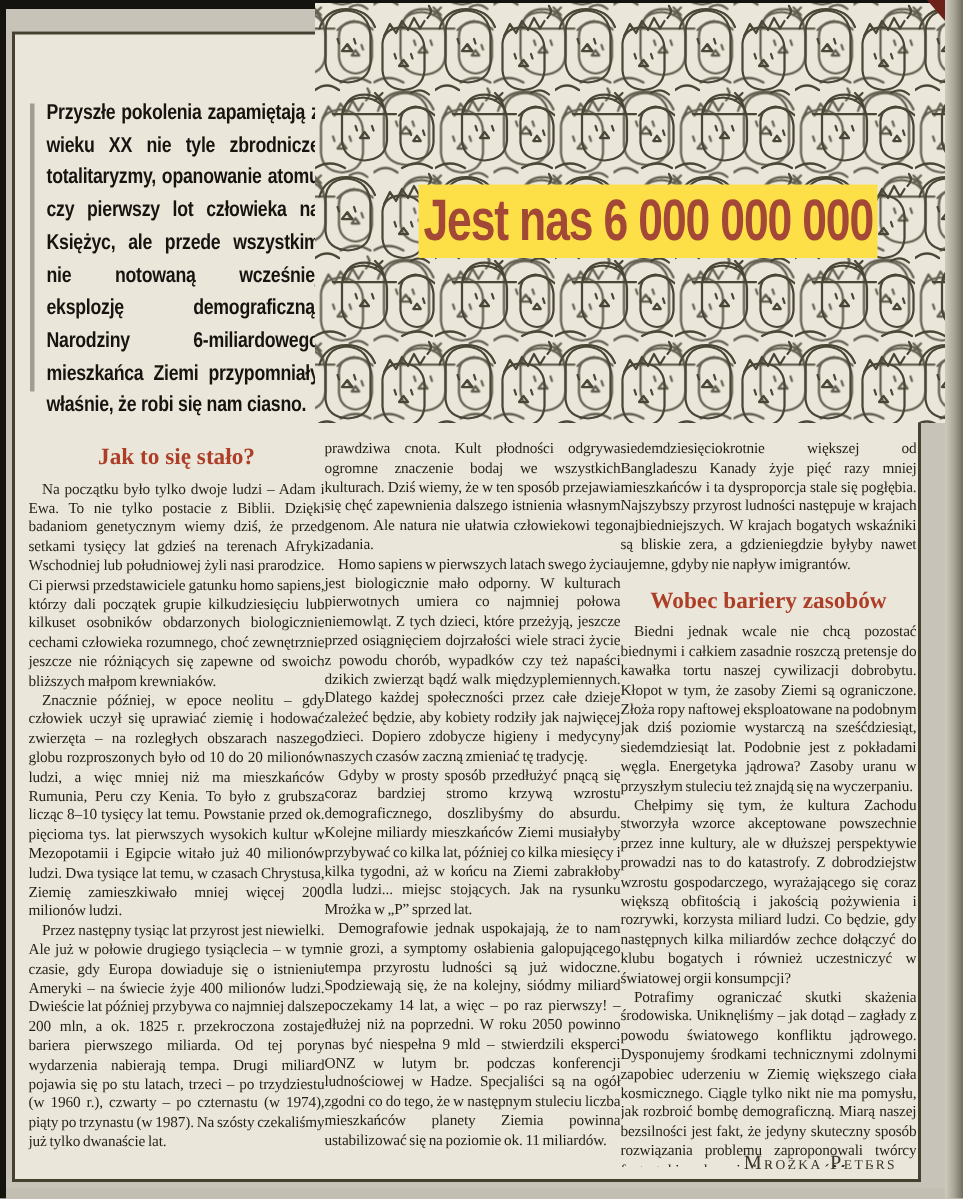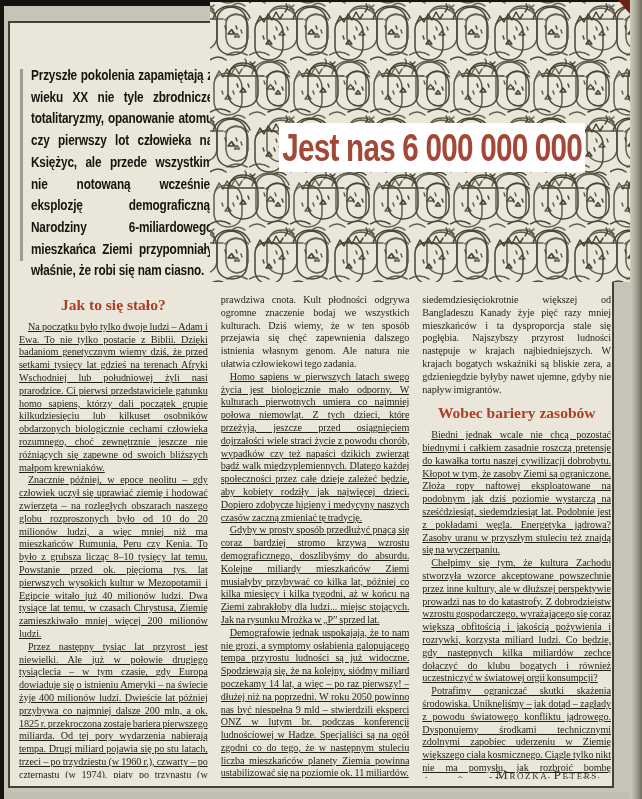--- a/index.html
+++ b/index.html
@@ -31,40 +31,40 @@
   .lead-text{margin-left:11px;width:222px;transform:scaleX(0.82);transform-origin:0 0;
     font-family:"Liberation Sans",sans-serif;font-weight:bold;
     font-size:14.4px;line-height:21.7px;letter-spacing:-0.2px;
     color:var(--lead-ink);text-align:justify;}
 
   
   .crowd{position:absolute;left:210px;top:2px;width:432px;height:280px;background:var(--page-bg);}
   .crowd svg{display:block;}
 
   
-  .band{position:absolute;left:279px;top:123px;width:306px;height:49px;background:#ffffff;
+  .band{position:absolute;left:279px;top:123px;width:306px;height:49px;background:#fde047;
     display:flex;align-items:center;justify-content:center;overflow:visible;}
   .band span{display:inline-block;white-space:nowrap;transform:scaleX(0.76);
     font-family:"Liberation Sans",sans-serif;font-weight:bold;font-size:39px;
     letter-spacing:-1px;color:var(--red-headline);}
 
   
   .fold{position:absolute;right:0;top:0;width:0;height:0;
     border-top:28px solid #6d2219;border-left:24px solid transparent;}
 
   
   .columns{position:absolute;left:9px;top:271px;width:592px;height:484px;
-    display:flex;gap:13px;}
+    display:flex;}
   .col{flex:1 1 0;overflow:hidden;}
   .col-heading{margin:8px 0 7px;font-family:"Liberation Serif",serif;font-weight:bold;
     font-size:15.5px;line-height:1.15;color:var(--red-heading);text-align:center;}
   .col .col-heading:first-child{margin-top:2px;}
   .body-p{margin:0;font-size:10.2px;line-height:12.8px;letter-spacing:-0.1px;word-spacing:-0.6px;
     color:var(--body-ink);text-align:justify;}
-  .body-p.ind{text-indent:9px;text-decoration:underline;}
+  .body-p.ind{text-indent:9px;}
 
   .author{position:absolute;right:14px;top:744px;width:220px;text-align:right;
     font-family:"Liberation Serif",serif;font-variant:small-caps;
     font-size:13.5px;letter-spacing:1.6px;color:#3a352b;}
 </style>
 </head>
 <body>
 
 <div class="scene">
   <div class="scan-top"></div>

